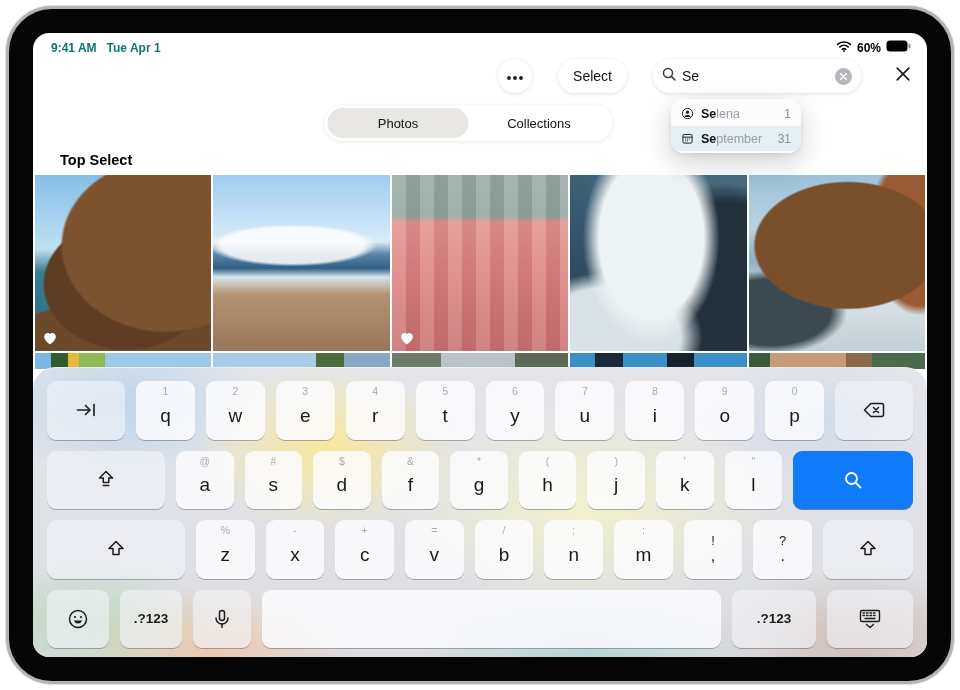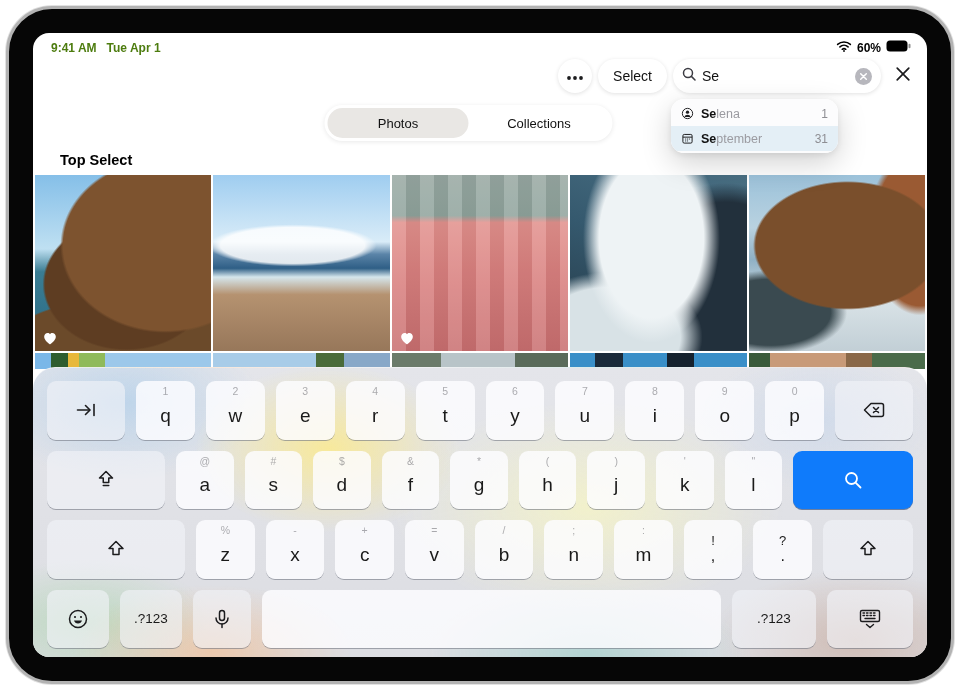--- a/index.html
+++ b/index.html
@@ -3,27 +3,27 @@
 <meta charset="utf-8">
 <style>
   * { margin:0; padding:0; box-sizing:border-box; }
   html,body { width:960px; height:690px; background:#fff; font-family:"Liberation Sans", sans-serif; overflow:hidden; }
 
   .device { position:absolute; inset:6px; border-radius:46px; background:#060606;
             border:3px solid #b3b3b3; box-shadow:0 0 0 1px #e2e2e2; }
   .screen { position:absolute; inset:24px; border-radius:16px; background:#fff; overflow:hidden; }
 
   
-  .status-left { position:absolute; left:18px; top:8px; font-size:12px; font-weight:600; color:#4d7c0f; display:flex; gap:10px; }
+  .status-left { position:absolute; left:18px; top:8px; font-size:12px; font-weight:600; color:#0f766e; display:flex; gap:10px; }
   .status-right { position:absolute; right:16px; top:7px; display:flex; align-items:center; gap:5px; font-size:12px; font-weight:600; color:#000; }
 
   .page-title { position:absolute; left:16px; top:24px; font-size:27px; font-weight:700; letter-spacing:-0.4px; color:#000; }
 
   
-  .header-controls { position:absolute; top:26px; right:8px; height:34px; display:flex; align-items:center; gap:6px; }
+  .header-controls { position:absolute; top:26px; right:8px; height:34px; display:flex; align-items:center; gap:26px; }
   .more-btn { width:34px; height:34px; border-radius:50%; background:#fff; box-shadow:0 1px 4px rgba(0,0,0,0.12);
               display:flex; align-items:center; justify-content:center; cursor:pointer; }
   .select-btn { height:34px; padding:0 15px; border-radius:17px; background:#fff; box-shadow:0 1px 4px rgba(0,0,0,0.12);
                 display:flex; align-items:center; font-size:14px; color:#111; cursor:pointer; }
   .search-field { width:208px; height:34px; border-radius:17px; background:#fff; box-shadow:0 1px 4px rgba(0,0,0,0.12);
                   display:flex; align-items:center; gap:6px; padding:0 9px; }
   .search-value { font-size:14px; color:#111; flex:1; }
   .clear-btn { display:flex; cursor:pointer; }
   .close-btn { width:32px; height:34px; display:flex; align-items:center; justify-content:center; cursor:pointer; }
 
@@ -64,21 +64,21 @@
   
   .strip-row { position:absolute; left:2px; right:2px; top:320px; height:16px; display:flex; gap:2px; }
   .strip { flex:1; }
   .strip-0 { background:linear-gradient(90deg,#7ab7e8 0 9%,#2e5d2e 9% 19%,#e8b83a 19% 25%,#8fba5a 25% 40%,#9cc8ea 40% 100%); }
   .strip-1 { background:linear-gradient(90deg,#a8cce8 0 58%,#4a6b3a 58% 74%,#88a8c8 74% 100%); }
   .strip-2 { background:linear-gradient(90deg,#6b7b6a 0 28%,#b8c4c8 28% 70%,#5a6b5a 70% 100%); }
   .strip-3 { background:linear-gradient(90deg,#3a8fc8 0 14%,#1a2a3a 14% 30%,#3a8fc8 30% 55%,#16222e 55% 70%,#3a8fc8 70% 100%); }
   .strip-4 { background:linear-gradient(90deg,#3a5a3a 0 12%,#c89a78 12% 55%,#8a6848 55% 70%,#4a6b4a 70% 100%); }
 
   
-  .suggestions { position:absolute; left:638px; top:66px; width:167px; background:rgba(252,252,253,0.97);
+  .suggestions { position:absolute; left:638px; top:66px; width:130px; background:rgba(252,252,253,0.97);
                  border-radius:13px; box-shadow:0 10px 30px rgba(0,0,0,0.18), 0 2px 6px rgba(0,0,0,0.08);
                  padding:2px 0; z-index:6; overflow:hidden; }
   .sug-row { display:flex; align-items:center; gap:7px; padding:0 10px; height:25px; font-size:12.5px; cursor:pointer; }
   .sug-row:last-child { background:rgba(208,228,240,0.55); }
   .sug-icon { width:13px; display:flex; }
   .sug-label { flex:1; white-space:nowrap; }
   .sug-label .pre { font-weight:700; color:#111; }
   .sug-label .rest { color:#9b9ba1; }
   .sug-count { color:#8e8e93; font-size:12px; }
 
@@ -92,21 +92,21 @@
                 radial-gradient(170px 100px at 88% 18%, rgba(195,212,235,0.55), rgba(195,212,235,0) 70%),
                 radial-gradient(200px 95px at 20% 98%, rgba(250,180,120,0.5), rgba(250,180,120,0) 70%),
                 radial-gradient(180px 90px at 6% 88%, rgba(150,210,150,0.45), rgba(150,210,150,0) 70%),
                 radial-gradient(230px 100px at 62% 99%, rgba(130,200,190,0.45), rgba(130,200,190,0) 70%),
                 radial-gradient(210px 100px at 92% 94%, rgba(195,155,135,0.5), rgba(195,155,135,0) 70%),
                 linear-gradient(180deg, #e4e5ea 0%, #dcdde2 100%); }
   .kb-rows { position:absolute; left:14px; right:14px; top:13px; bottom:9px; display:flex; flex-direction:column; gap:11px; }
   .kb-row { display:flex; gap:11px; flex:1; }
   .key { border-radius:9px; background:rgba(253,253,255,0.83); box-shadow:0 1px 0 rgba(115,120,132,0.6);
          position:relative; display:flex; align-items:center; justify-content:center; color:#1a1a1a; cursor:pointer; }
-  .key.special { background:rgba(242,244,248,0.62); }
+  .key.special { background:rgba(242,244,248,0.62);font-weight:bold; }
   .key.blue { background:#0f7bfb; box-shadow:0 1px 0 rgba(60,85,130,0.7); }
   .key .sub { position:absolute; top:4px; left:0; right:0; text-align:center; font-size:10.5px; color:rgba(60,60,67,0.42); }
   .key .main { font-size:19px; margin-top:11px; }
   .key.textkey .main { font-size:13.5px; margin-top:0; }
   .key.stack { flex-direction:column; justify-content:center; line-height:1.05; }
   .key.stack .top { font-size:13px; }
   .key.stack .bottom { font-size:16px; }
 </style>
 </head>
 <body>

